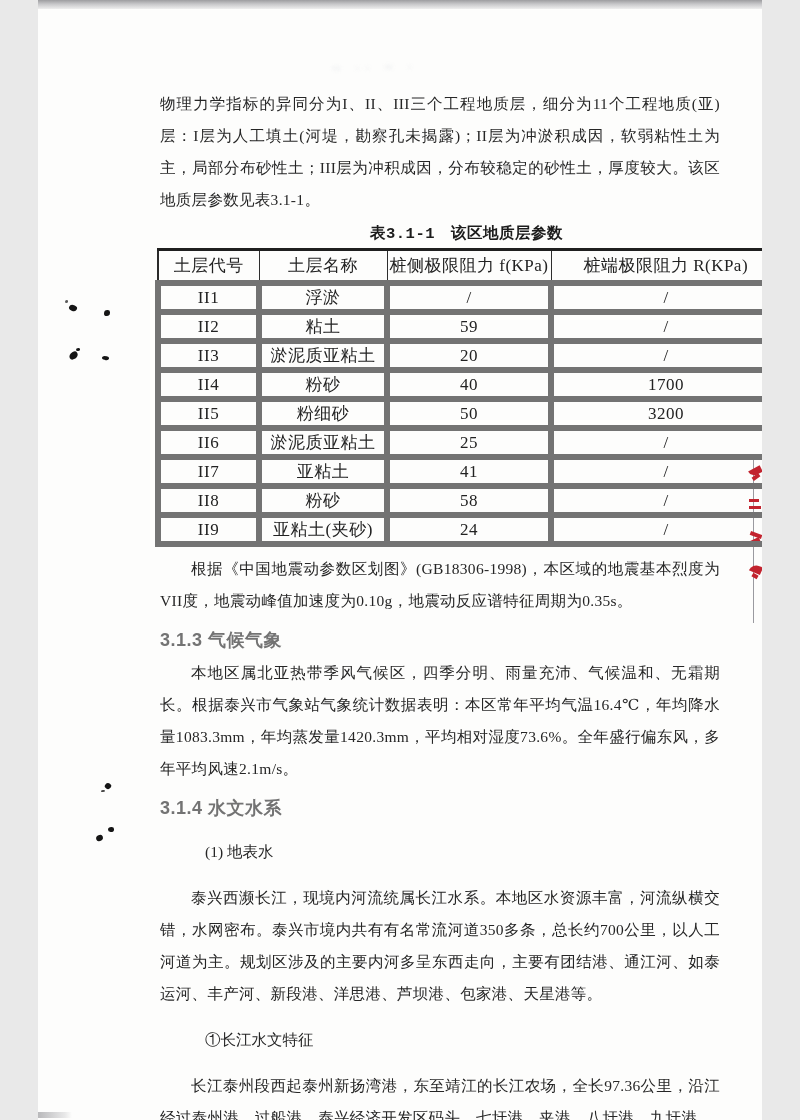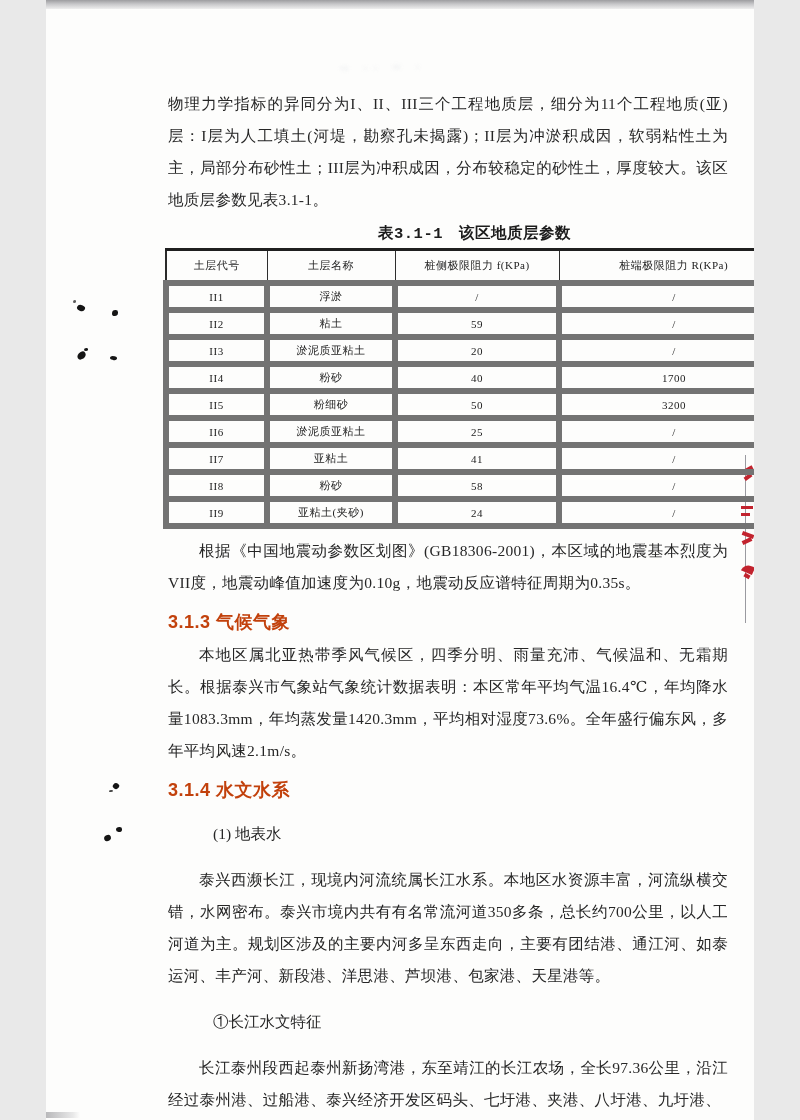--- a/index.html
+++ b/index.html
@@ -1,24 +1,23 @@
 <!DOCTYPE html>
 <html style="--stamp-red: #c2232e;"><head>
 <meta charset="utf-8">
 <style>
   html,body{margin:0;padding:0;background:#e9e9e9;}
   .page{
     position:relative;
-    width:664px;height:1120px;
+    width:724px;height:1120px;
     margin:0 auto;
     background:#fdfdfc;
     overflow:hidden;
     font-family:"Liberation Serif","DejaVu Serif",serif;
     color:#262626;
-    padding-left:44px;
   }
   
   .scan-top-band{
     position:absolute;top:0;left:0;width:800px;height:9px;
     background:linear-gradient(to bottom,#9d9da0 0%,#c7c7c9 45%,#eeeeee 100%);
   }
   .scan-corner-bl{
     position:absolute;left:0;bottom:2px;width:34px;height:6px;
     background:linear-gradient(to right,#b9b9bb,#e9e9e9 80%,transparent);
   }
@@ -57,31 +56,31 @@
   .content{position:absolute;left:122px;top:88px;width:560px;}
   p.body{
     margin:0;font-size:15.5px;line-height:32px;
     text-align:justify;letter-spacing:.3px;
   }
   p.body.indent{text-indent:2em;}
   .subline{margin:14px;font-size:15.5px;line-height:32px;padding-left:2em;}
   h2.sec{
     margin:9px 0 3px 0;font-size:18px;line-height:28px;
     font-family:"Liberation Sans","DejaVu Sans",sans-serif;
-    font-weight:700;color:#c2410c;letter-spacing:.5px;
+    font-weight:700;color:#737373;letter-spacing:.5px;
   }
   .tbl-title{
     width:623px;margin:7px 0 4px -5px;text-align:center;
     font-family:Liberation Mono, monospace;
     font-weight:700;font-size:15.5px;color:#1c1c1c;letter-spacing:.5px;
   }
   table.geo{
     width:623px;margin-left:-5px;
     border-collapse:collapse;table-layout:fixed;
-    font-size:11px;color:#222;
+    font-size:17px;color:#222;
     border-top:3px solid #1f1f1f;border-bottom:3px solid #1f1f1f;
     border-left:2px solid #2a2a2a;border-right:2px solid #2a2a2a;
   }
   table.geo col.c1{width:101px;}
   table.geo col.c2{width:128px;}
   table.geo col.c3{width:164px;}
   table.geo col.c4{width:230px;}
   table.geo th{
     height:29px;font-weight:400;border:1px solid #2e2e2e;
     text-align:center;padding:0 2px;letter-spacing:.5px;
@@ -199,21 +198,21 @@
           </tr>
           <tr>
             <td>II9</td>
             <td>亚粘土(夹砂)</td>
             <td>24</td>
             <td>/</td>
           </tr>
         </tbody>
     </table>
 
-    <p class="body indent" style="margin-top:6px;">根据《中国地震动参数区划图》(GB18306-2001)，本区域的地震基本烈度为VII度，地震动峰值加速度为0.10g，地震动反应谱特征周期为0.35s。</p>
+    <p class="body indent" style="margin-top:6px;">根据《中国地震动参数区划图》(GB18306-1998)，本区域的地震基本烈度为VII度，地震动峰值加速度为0.10g，地震动反应谱特征周期为0.35s。</p>
 
     <h2 class="sec">3.1.3 气候气象</h2>
     <p class="body indent">本地区属北亚热带季风气候区，四季分明、雨量充沛、气候温和、无霜期长。根据泰兴市气象站气象统计数据表明：本区常年平均气温16.4℃，年均降水量1083.3mm，年均蒸发量1420.3mm，平均相对湿度73.6%。全年盛行偏东风，多年平均风速2.1m/s。</p>
 
     <h2 class="sec">3.1.4 水文水系</h2>
     <p class="subline">(1) 地表水</p>
     <p class="body indent">泰兴西濒长江，现境内河流统属长江水系。本地区水资源丰富，河流纵横交错，水网密布。泰兴市境内共有有名常流河道350多条，总长约700公里，以人工河道为主。规划区涉及的主要内河多呈东西走向，主要有团结港、通江河、如泰运河、丰产河、新段港、洋思港、芦坝港、包家港、天星港等。</p>
     <p class="subline">①长江水文特征</p>
     <p class="body indent">长江泰州段西起泰州新扬湾港，东至靖江的长江农场，全长97.36公里，沿江经过泰州港、过船港、泰兴经济开发区码头、七圩港、夹港、八圩港、九圩港、</p>
 

